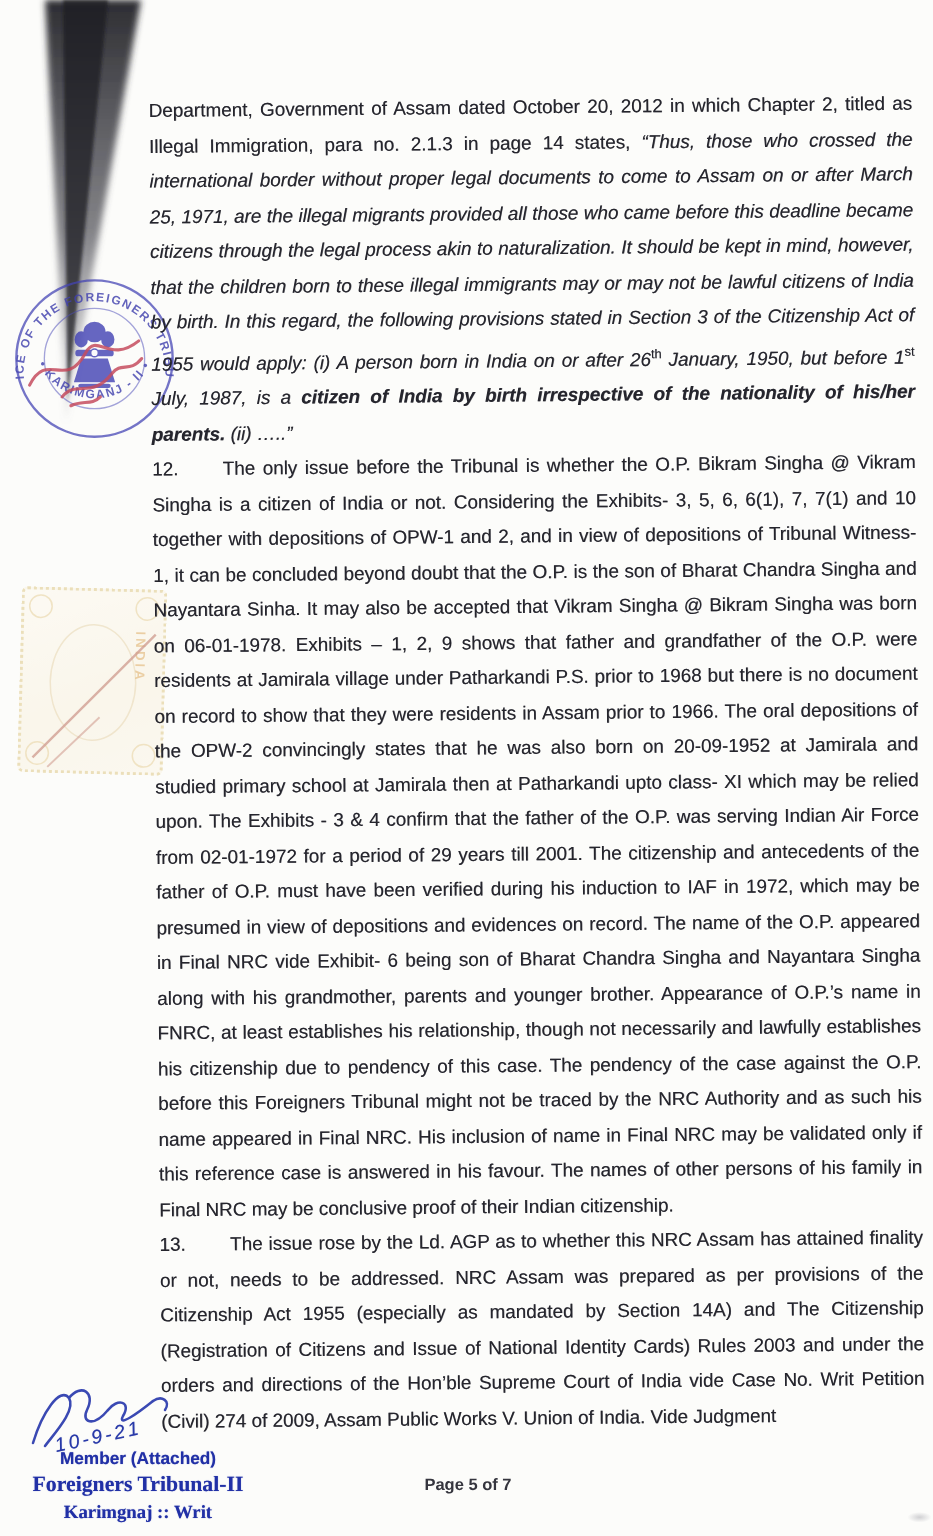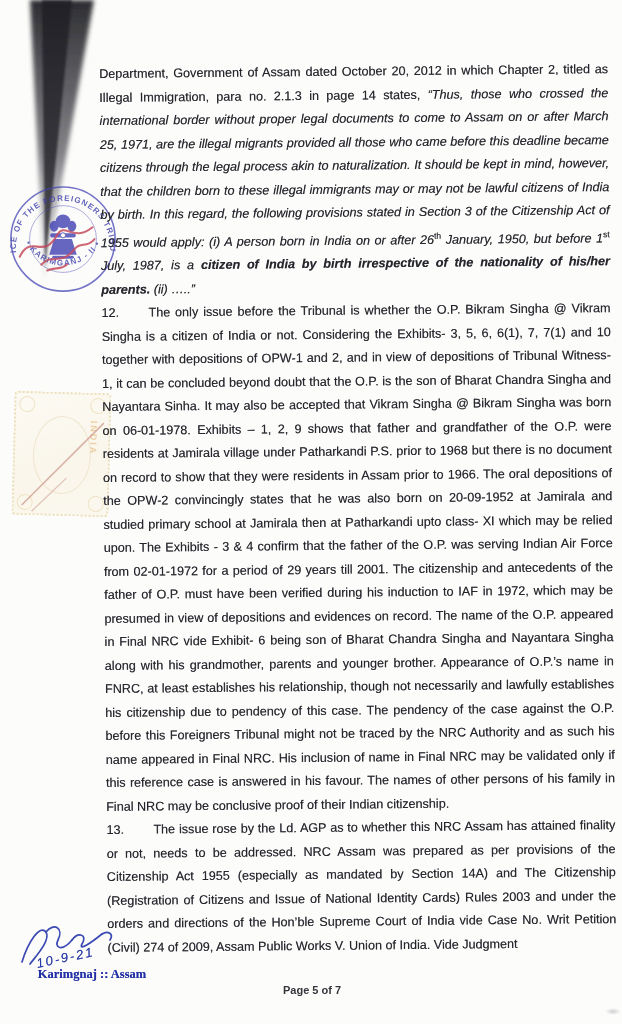--- a/index.html
+++ b/index.html
@@ -155,19 +155,21 @@
     <g fill="none" stroke="#2a3aad" stroke-width="1.7" stroke-linecap="round" opacity="0.92">
       <path d="M6,42 C12,22 24,4 30,12 C35,20 20,36 14,44"></path>
       <path d="M30,12 C38,2 48,8 42,20 C38,28 46,32 56,20"></path>
       <path d="M56,20 C62,12 72,14 66,24 C62,32 76,22 86,14"></path>
       <path d="M86,14 C92,10 98,14 94,20"></path>
     </g>
   </svg>
   <div class="sig-date">10-9-21</div>
 
   <div class="member-stamp">
-    <div class="ms-line3">Karimgnaj :: Assam</div>
+    <div class="ms-line1">Member (Attached)</div>
+    <div class="ms-line2">Foreigners Tribunal-II</div>
+    <div class="ms-line3">Karimgnaj :: Writ</div>
   </div>
 
   <div class="page-label">Page 5 of 7</div>
 
   <div class="edge-smudge"></div>
 </div>
 
 </body></html>

